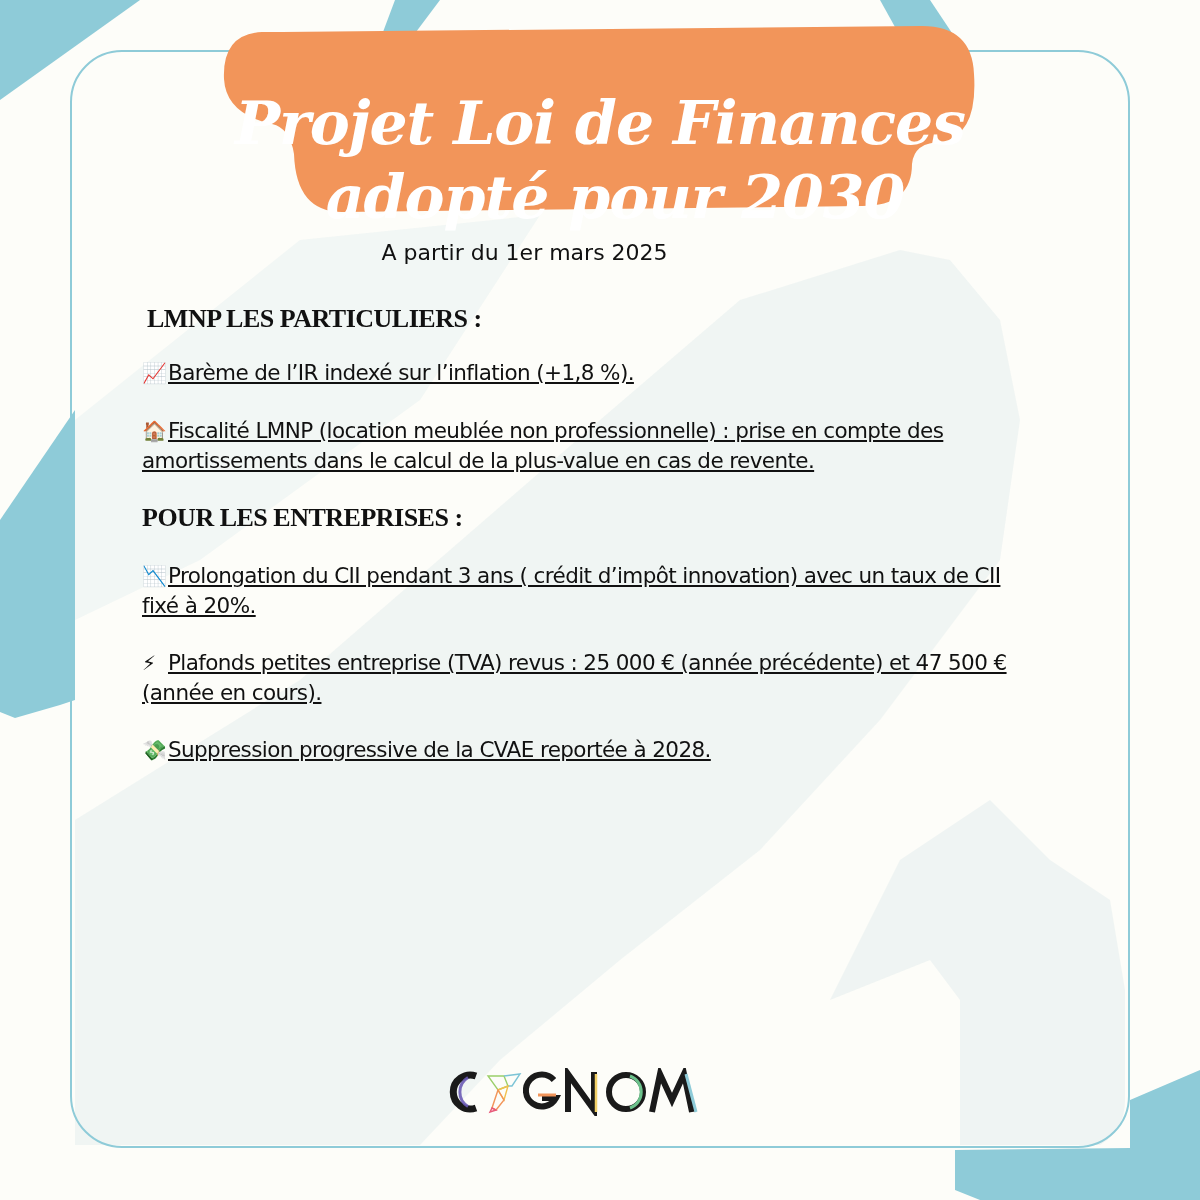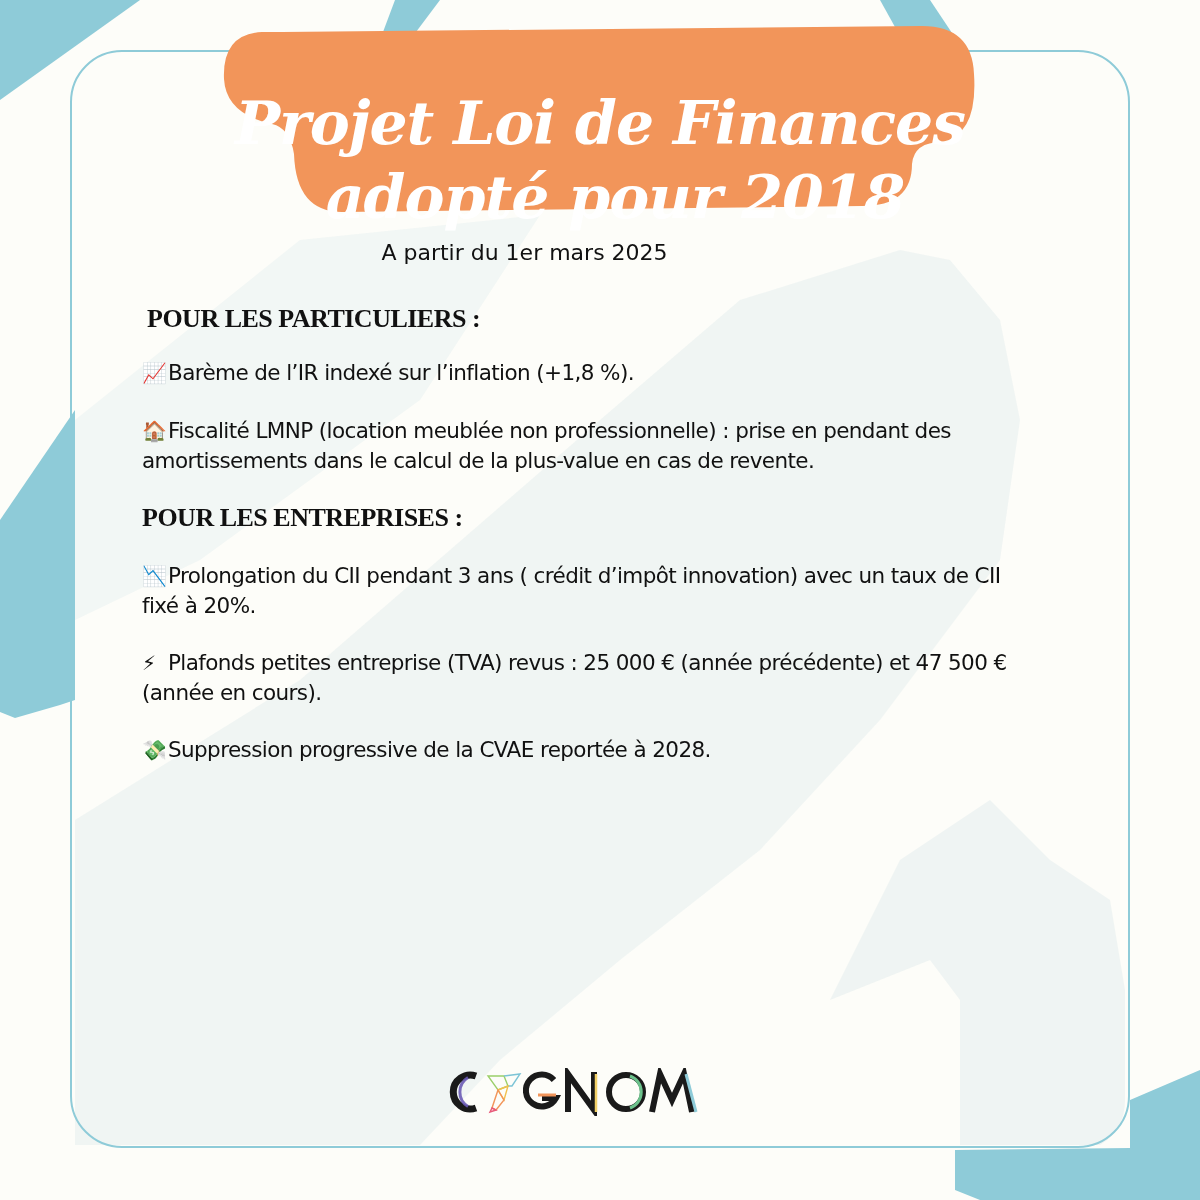--- a/index.html
+++ b/index.html
@@ -51,20 +51,21 @@
       color: #111;
     }
     .h1 { margin-left: 5px; margin-top: 4px; }
     .h2 { margin-top: 28px; }
     .item {
       font-family: "DejaVu Sans", sans-serif;
       font-size: 21.5px; line-height: 29px;
       letter-spacing: -0.6px;
       color: #111;
       margin-top: 28px;
+      text-decoration: underline;
     }
     .item .emoji {
       display: inline-block; width: 26px; text-align: left;
       font-size: 20px;
     }
     .first-item { margin-top: 24px; }
     .logo {
       position: absolute; z-index: 4;
       left: 446px; top: 1068px; width: 262px; height: 48px;
     }
@@ -90,33 +91,33 @@
 </svg>
 
 <div class="card"></div>
 
 <svg class="title-blob" width="760" height="192" viewBox="0 0 760 192" xmlns="http://www.w3.org/2000/svg">
   <path d="M40 8 Q0 10 2 55 Q4 90 50 100 Q68 104 72 130 Q74 188 120 188 L640 182 Q690 182 690 140 Q692 118 720 118 Q756 110 752 50 Q750 2 700 2 L60 8 Z" fill="#f2955a"></path>
 </svg>
 
 <div class="title-text">
   <div>Projet Loi de Finances</div>
-  <div>adopté pour 2018</div>
+  <div>adopté pour 2030</div>
 </div>
 
 <div class="subtitle">A partir du 1er mars 2025</div>
 
 <div class="content">
-  <div class="section-heading h1">POUR LES PARTICULIERS :</div>
+  <div class="section-heading h1">LMNP LES PARTICULIERS :</div>
 
   <div class="item first-item">
     <span class="emoji">📈</span><span>Barème de l’IR indexé sur l’inflation (+1,8 %).</span>
   </div>
   <div class="item">
-    <span class="emoji">🏠</span><span>Fiscalité LMNP (location meublée non professionnelle) : prise en pendant des amortissements dans le calcul de la plus-value en cas de revente.</span>
+    <span class="emoji">🏠</span><span>Fiscalité LMNP (location meublée non professionnelle) : prise en compte des amortissements dans le calcul de la plus-value en cas de revente.</span>
   </div>
 
   <div class="section-heading h2">POUR LES ENTREPRISES :</div>
 
   <div class="item">
     <span class="emoji">📉</span><span>Prolongation du CII pendant 3 ans ( crédit d’impôt innovation) avec un taux de CII fixé à 20%.</span>
   </div>
   <div class="item">
     <span class="emoji">⚡</span><span>Plafonds petites entreprise (TVA) revus : 25 000 € (année précédente) et 47 500 € (année en cours).</span>
   </div>

